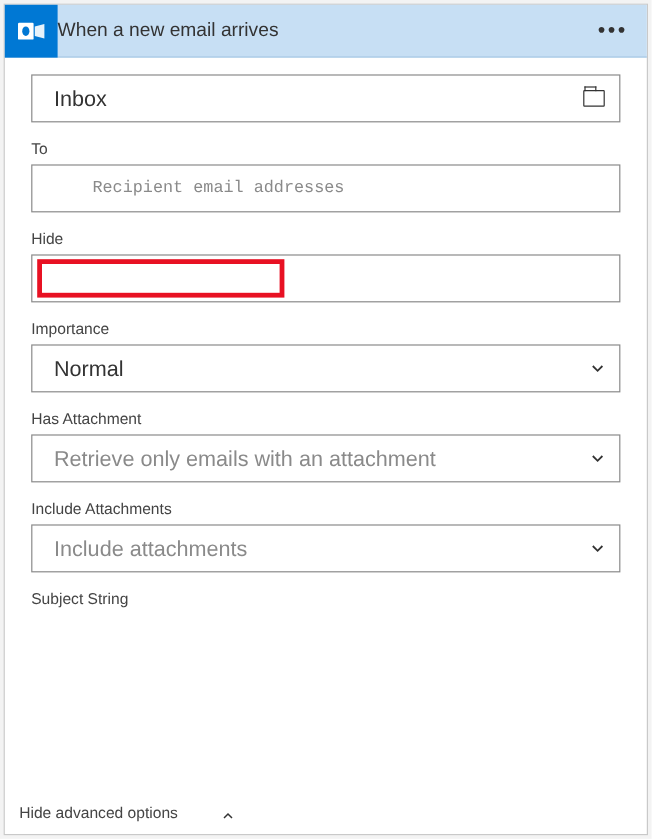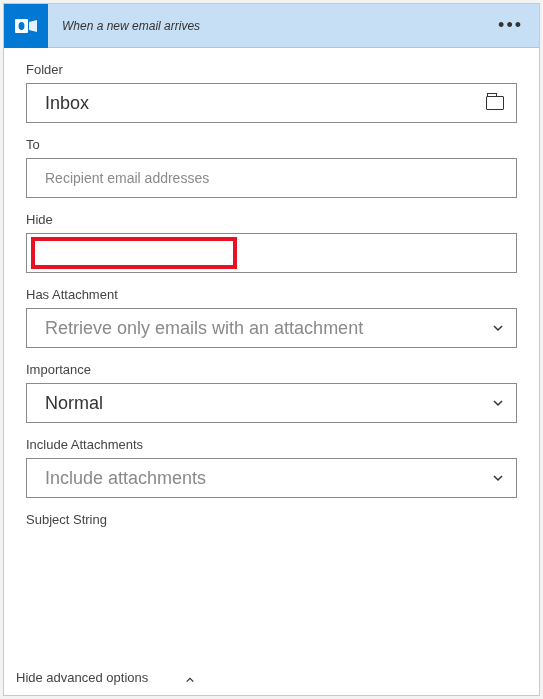--- a/index.html
+++ b/index.html
@@ -30,24 +30,22 @@
     width: 44px;
     height: 44px;
     background: #0078d4;
     display: flex;
     align-items: center;
     justify-content: center;
     flex-shrink: 0;
   }
   .header-title {
     flex: 1;
-    padding-left: 14px;
-    font-size: 12px;
+    font-size: 16px;
     color: #333;
-    font-style: italic;
   }
   .more-btn {
     background: transparent;
     border: none;
     font-size: 18px;
     letter-spacing: 2px;
     color: #333;
     cursor: pointer;
     padding: 4px 6px;
   }
@@ -127,21 +125,21 @@
     user-select: none;
     gap: 31px;
   }
   .footer .chev-up {
     margin-left: 6px;
     width: 10px;
     height: 10px;
   }
   input.native {
     width:100%; height:100%; border:none; outline:none;
-    font-family:Liberation Sans, sans-serif; font-size:14px; color:#333; background:transparent;
+    font-family:Liberation Mono, monospace; font-size:14px; color:#333; background:transparent;margin-left:32px;
   }
   input.native::placeholder { color:#8a8a8a; }
 </style>
 </head>
 <body>
 
 <div class="card">
 
   <div class="header">
     <div class="header-icon">
@@ -151,21 +149,20 @@
         <ellipse cx="7.5" cy="12" rx="3" ry="4" fill="#0078d4"></ellipse>
       </svg>
     </div>
     <div class="header-title">When a new email arrives</div>
     <button class="more-btn">•••</button>
   </div>
 
   <div class="body">
 
     <div class="field">
-      <span class="field-label">Folder</span>
       <div class="field-box">
         <span class="field-text">Inbox</span>
         <span class="folder-icon"></span>
       </div>
     </div>
 
     <div class="field">
       <span class="field-label">To</span>
       <div class="field-box">
         <input class="native" type="text" placeholder="Recipient email addresses" style="">
@@ -173,35 +170,35 @@
     </div>
 
     <div class="field">
       <span class="field-label">Hide</span>
       <div class="field-box" style="position:relative;">
         <div class="highlight-box"></div>
       </div>
     </div>
 
     <div class="field">
-      <span class="field-label">Has Attachment</span>
-      <div class="field-box">
-        <span class="field-text placeholder">Retrieve only emails with an attachment</span>
+      <span class="field-label">Importance</span>
+      <div class="field-box">
+        <span class="field-text">Normal</span>
         <span class="chevron">
           <svg width="12" height="12" viewBox="0 0 12 12">
               <path d="M2 4 L6 8 L10 4" stroke="#333" stroke-width="1.5" fill="none"></path>
             </svg>
         </span>
       </div>
     </div>
 
     <div class="field">
-      <span class="field-label">Importance</span>
-      <div class="field-box">
-        <span class="field-text">Normal</span>
+      <span class="field-label">Has Attachment</span>
+      <div class="field-box">
+        <span class="field-text placeholder">Retrieve only emails with an attachment</span>
         <span class="chevron">
           <svg width="12" height="12" viewBox="0 0 12 12">
               <path d="M2 4 L6 8 L10 4" stroke="#333" stroke-width="1.5" fill="none"></path>
             </svg>
         </span>
       </div>
     </div>
 
     <div class="field">
       <span class="field-label">Include Attachments</span>

